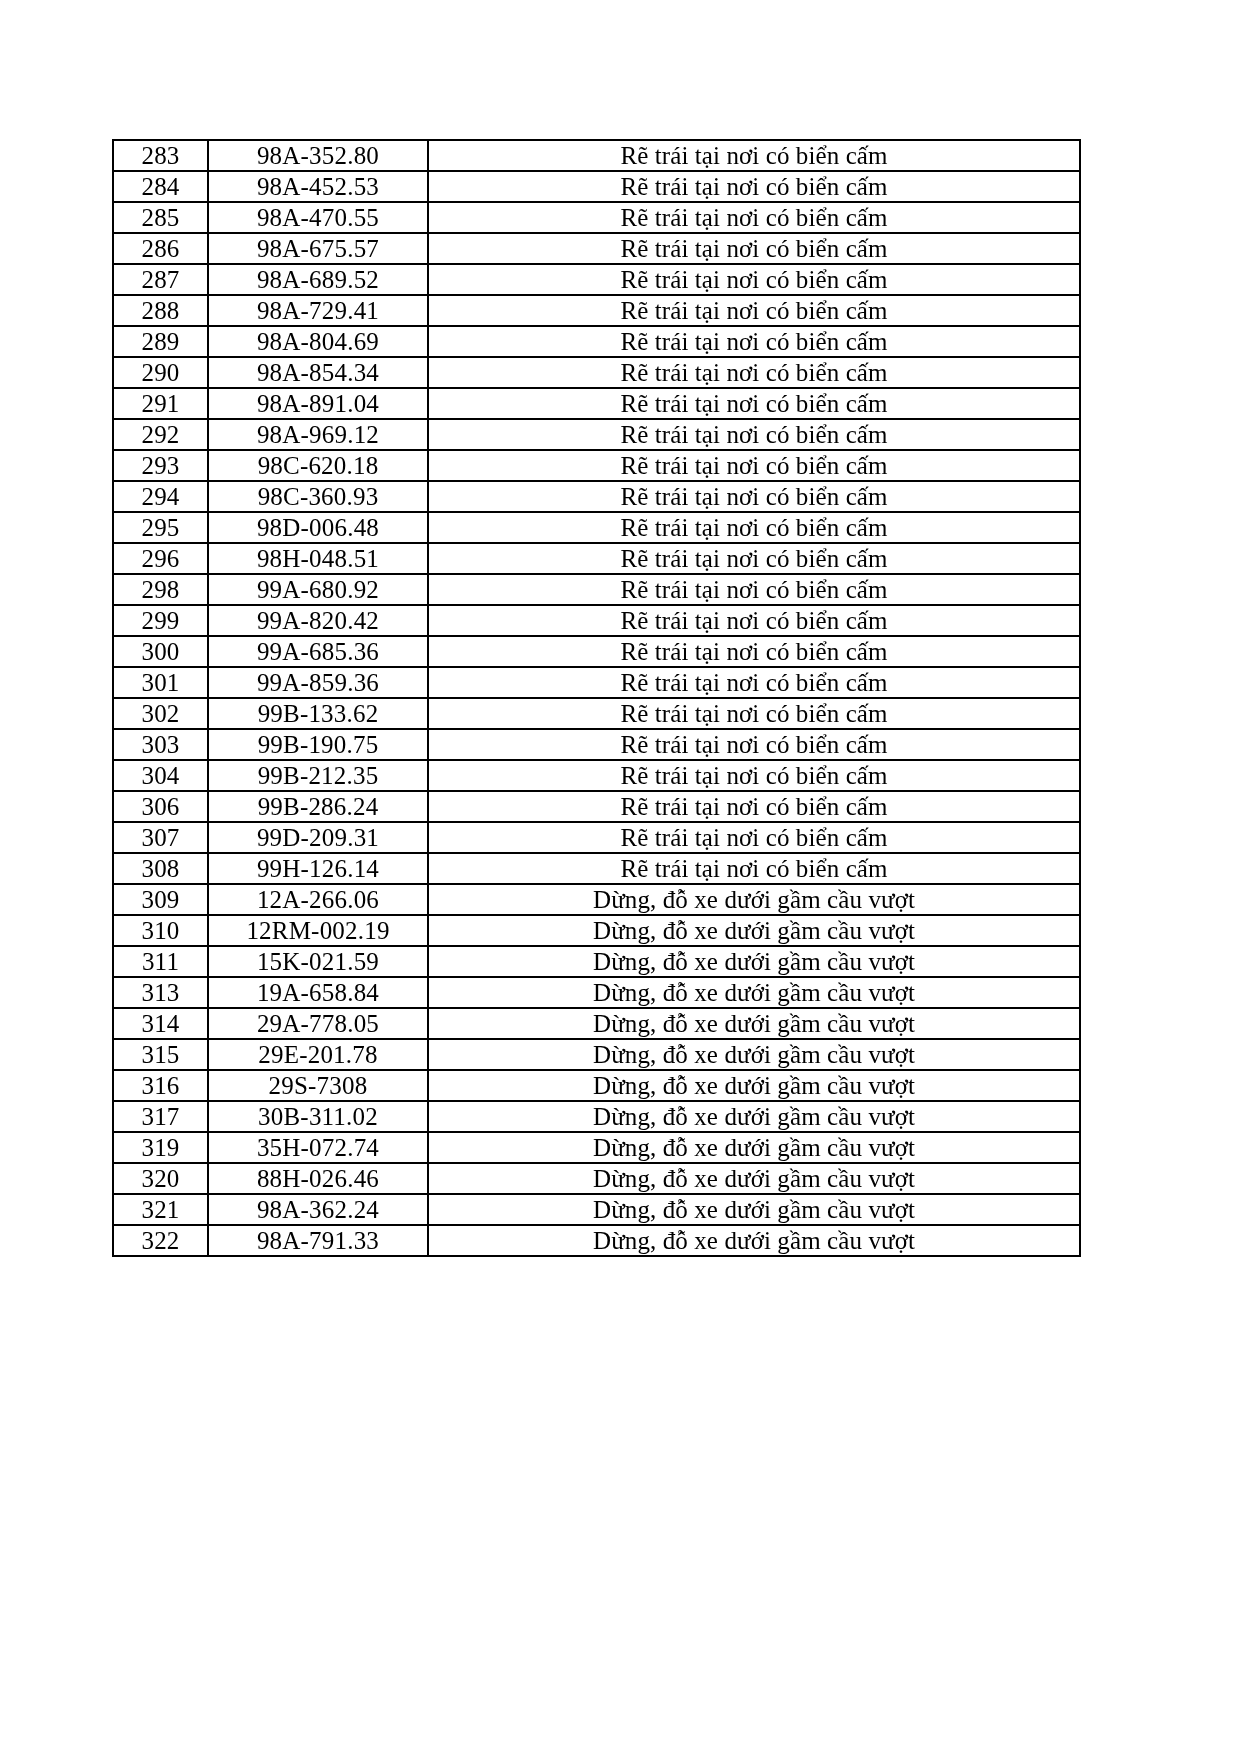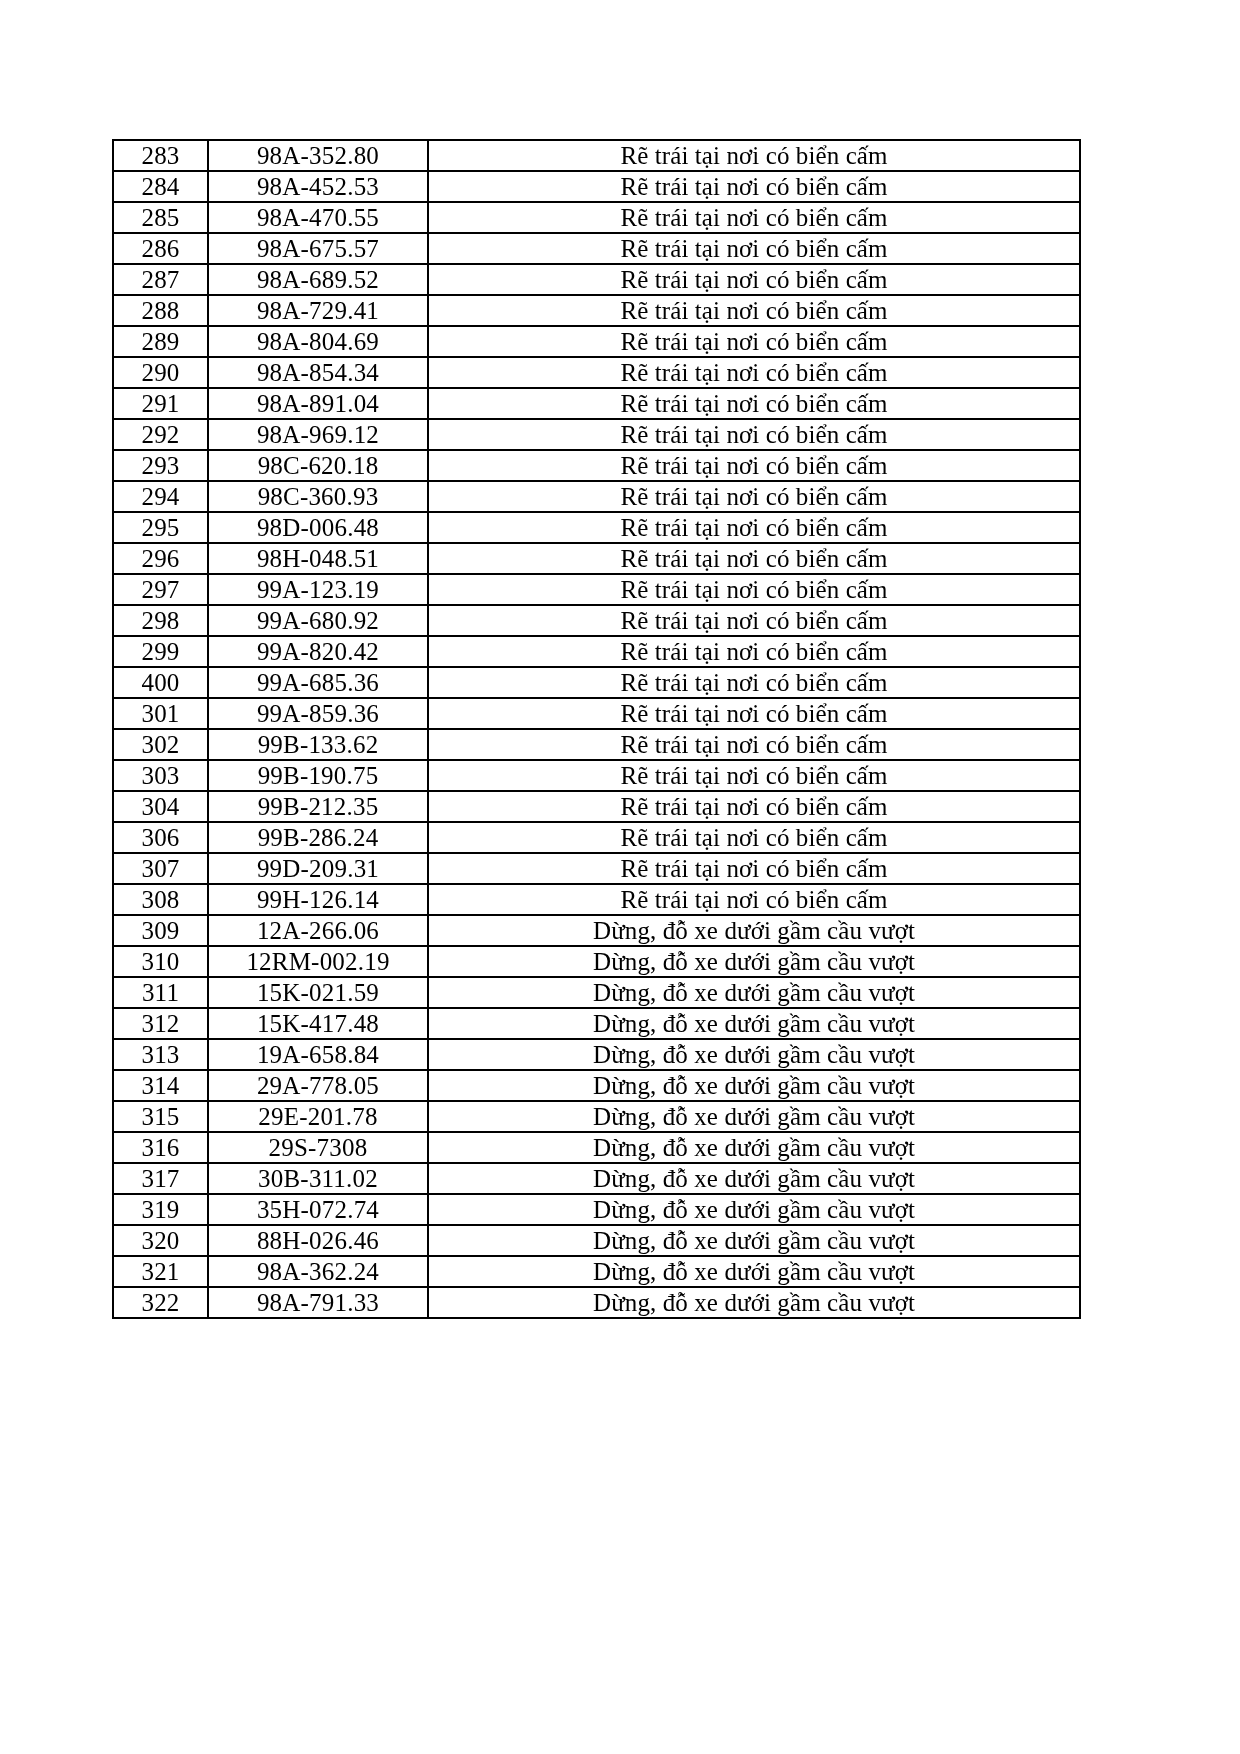--- a/index.html
+++ b/index.html
@@ -127,36 +127,31 @@
             <td class="stt">295</td>
             <td class="plate">98D-006.48</td>
             <td class="viol">Rẽ trái tại nơi có biển cấm</td>
           </tr>
           <tr>
             <td class="stt">296</td>
             <td class="plate">98H-048.51</td>
             <td class="viol">Rẽ trái tại nơi có biển cấm</td>
           </tr>
           <tr>
-            <td class="stt">297</td>
-            <td class="plate">99A-123.19</td>
-            <td class="viol">Rẽ trái tại nơi có biển cấm</td>
-          </tr>
-          <tr>
             <td class="stt">298</td>
             <td class="plate">99A-680.92</td>
             <td class="viol">Rẽ trái tại nơi có biển cấm</td>
           </tr>
           <tr>
             <td class="stt">299</td>
             <td class="plate">99A-820.42</td>
             <td class="viol">Rẽ trái tại nơi có biển cấm</td>
           </tr>
           <tr>
-            <td class="stt">400</td>
+            <td class="stt">300</td>
             <td class="plate">99A-685.36</td>
             <td class="viol">Rẽ trái tại nơi có biển cấm</td>
           </tr>
           <tr>
             <td class="stt">301</td>
             <td class="plate">99A-859.36</td>
             <td class="viol">Rẽ trái tại nơi có biển cấm</td>
           </tr>
           <tr>
             <td class="stt">302</td>
@@ -194,25 +189,20 @@
             <td class="viol">Dừng, đỗ xe dưới gầm cầu vượt</td>
           </tr>
           <tr>
             <td class="stt">310</td>
             <td class="plate">12RM-002.19</td>
             <td class="viol">Dừng, đỗ xe dưới gầm cầu vượt</td>
           </tr>
           <tr>
             <td class="stt">311</td>
             <td class="plate">15K-021.59</td>
-            <td class="viol">Dừng, đỗ xe dưới gầm cầu vượt</td>
-          </tr>
-          <tr>
-            <td class="stt">312</td>
-            <td class="plate">15K-417.48</td>
             <td class="viol">Dừng, đỗ xe dưới gầm cầu vượt</td>
           </tr>
           <tr>
             <td class="stt">313</td>
             <td class="plate">19A-658.84</td>
             <td class="viol">Dừng, đỗ xe dưới gầm cầu vượt</td>
           </tr>
           <tr>
             <td class="stt">314</td>
             <td class="plate">29A-778.05</td>

